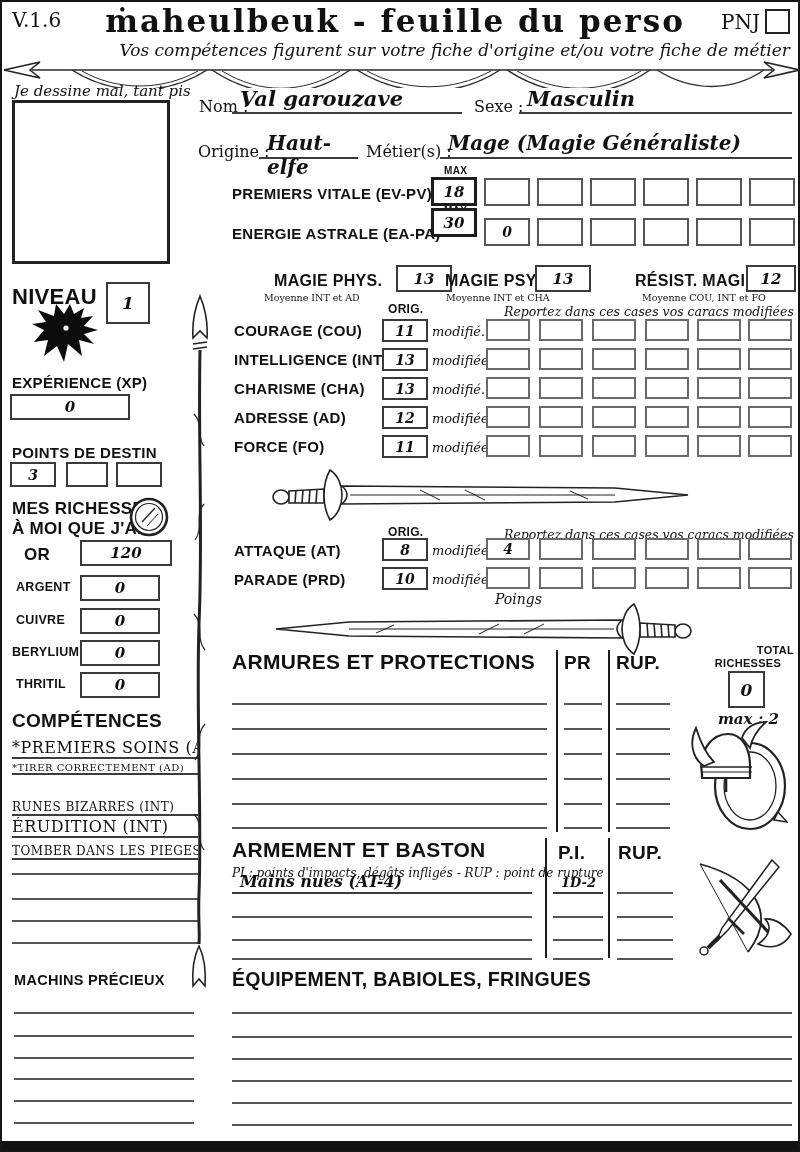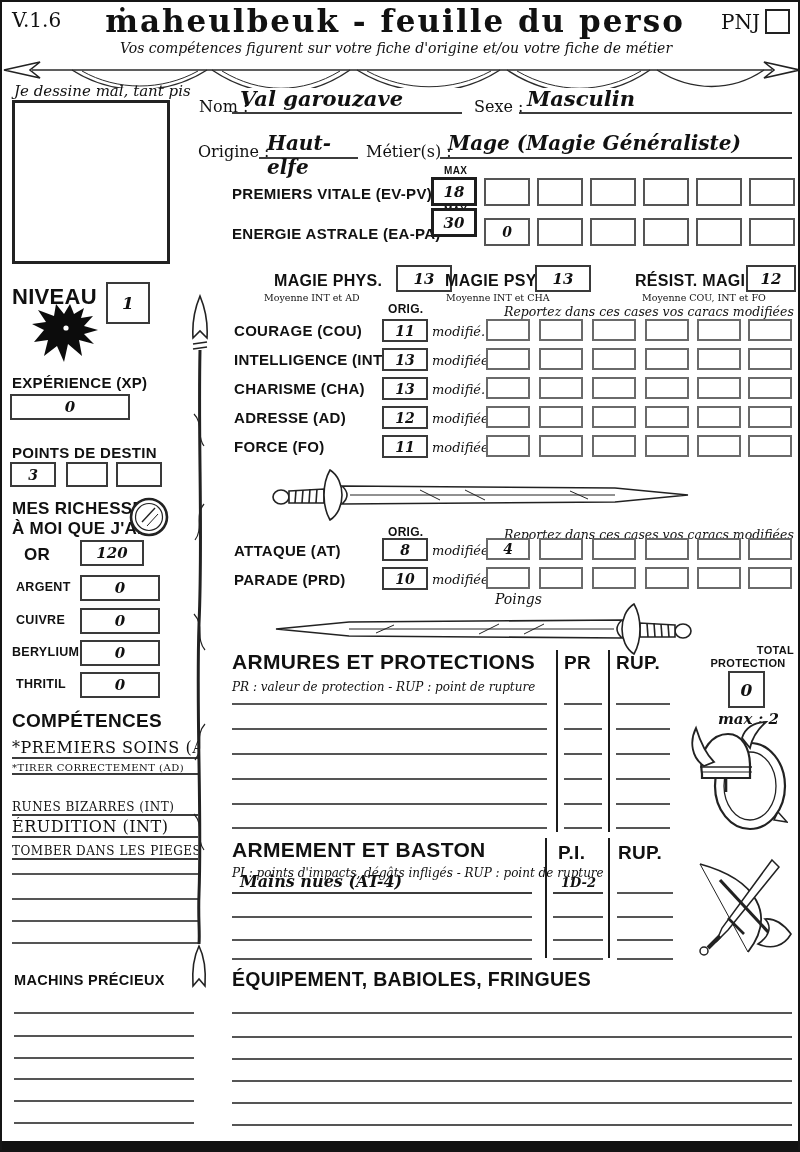--- a/index.html
+++ b/index.html
@@ -27,21 +27,21 @@
 </style>
 </head>
 <body>
 
 <div class="page">
 
   <div class="abs ser" style="left:10px;top:6px;font-size:20px">V.1.6</div>
   <div class="abs title" style="left:90px;right:100px;top:1px;font-size:31px;text-align:center">ṁaheulbeuk - feuille du perso</div>
   <div class="abs ser" style="right:38px;top:8px;font-size:20px">PNJ</div>
   <div class="abs" style="right:8px;top:7px;width:25px;height:25px;border:2px solid #222;background:#fff"></div>
-  <div class="abs cal" style="left:0;right:8px;top:38px;font-size:14px;text-align:center">Vos compétences figurent sur votre fiche d'origine et/ou votre fiche de métier</div>
+  <div class="abs cal" style="left:0;right:8px;top:38px;font-size:17px;text-align:right">Vos compétences figurent sur votre fiche d'origine et/ou votre fiche de métier</div>
 
   <svg class="abs" style="left:0;top:52px" width="800" height="34" viewBox="0 0 800 34">
     <g stroke="#2a2a2a" fill="none" stroke-width="1.4">
       <line x1="30" y1="16" x2="770" y2="16"></line>
       <path d="M70,16 C110,42 165,42 205,16"></path>
       <path d="M80,17 C115,37 160,37 196,17" stroke-width="1"></path>
       <path d="M210,16 C255,46 305,46 348,16"></path>
       <path d="M220,17 C258,40 300,40 338,17" stroke-width="1"></path>
       <path d="M355,16 C400,44 455,44 498,16"></path>
       <path d="M365,17 C404,38 450,38 489,17" stroke-width="1"></path>
@@ -203,28 +203,27 @@
       <path d="M60,4 C52,18 52,40 60,54 C76,44 76,14 60,4 Z"></path>
       <path d="M72,20 L345,22 L418,29 L345,36 L72,38 Q82,29 72,20 Z"></path>
       <line x1="80" y1="29" x2="345" y2="29" stroke-width="1"></line>
       <line x1="150" y1="24" x2="170" y2="34" stroke-width="1"></line>
       <line x1="195" y1="24" x2="215" y2="34" stroke-width="1"></line>
       <line x1="300" y1="25" x2="318" y2="33" stroke-width="1"></line>
     </g>
   </svg>
 
   <div class="abs hd" style="left:230px;top:648px;font-size:21px">ARMURES ET PROTECTIONS</div>
-  <div class="abs cal" style="left:230px;top:678px;font-size:12px">PR : valeur de protection - RUP : point de rupture</div>
   <div class="vline" style="left:554px;top:648px;height:182px"></div>
   <div class="vline" style="left:606px;top:648px;height:182px"></div>
   <div class="abs hd" style="left:562px;top:650px;font-size:19px">PR</div>
   <div class="abs hd" style="left:614px;top:650px;font-size:19px">RUP.</div>
 
   <div class="abs hd" style="left:700px;top:642px;width:92px;text-align:right;font-size:11px">TOTAL</div>
-  <div class="abs hd" style="left:700px;top:655px;width:92px;text-align:center;font-size:11px">PROTECTION</div>
+  <div class="abs hd" style="left:700px;top:655px;width:92px;text-align:center;font-size:11px">RICHESSES</div>
   <div class="box" style="left:726px;top:669px;width:37px;height:37px;font-size:17px">0</div>
   <div class="abs hand" style="left:716px;top:708px;font-size:15px">max : 2</div>
 
   <div class="wline" style="left:230px;top:685px;width:315px;height:18px"></div>
   <div class="wline" style="left:230px;top:710px;width:315px;height:18px"></div>
   <div class="wline" style="left:230px;top:735px;width:315px;height:18px"></div>
   <div class="wline" style="left:230px;top:760px;width:315px;height:18px"></div>
   <div class="wline" style="left:230px;top:785px;width:315px;height:18px"></div>
   <div class="wline" style="left:230px;top:809px;width:315px;height:18px"></div>
   <div class="wline" style="left:562px;top:685px;width:38px;height:18px"></div>
@@ -317,21 +316,21 @@
   <div class="abs hd" style="left:10px;top:517px;font-size:17px">À MOI QUE J'AI</div>
 
   <svg class="abs" style="left:126px;top:494px" width="42" height="42" viewBox="0 0 42 42">
     <circle cx="21" cy="21" r="18" fill="#fff" stroke="#222" stroke-width="2.6"></circle>
     <circle cx="21" cy="21" r="13.5" fill="none" stroke="#222" stroke-width="1.2"></circle>
     <line x1="14" y1="26" x2="27" y2="12" stroke="#222" stroke-width="1.4"></line>
     <line x1="19" y1="30" x2="30" y2="18" stroke="#222" stroke-width="1"></line>
   </svg>
 
   <div class="abs hd" style="left:22px;top:543px;font-size:17px">OR</div>
-  <div class="box" style="left:78px;top:538px;width:64px;height:26px;font-size:15px;border-width:2.5px">120</div>
+  <div class="box" style="left:78px;top:538px;width:92px;height:26px;font-size:15px;border-width:2.5px">120</div>
   <div class="abs hd" style="left:14px;top:578px;font-size:12.5px">ARGENT</div>
   <div class="box" style="left:78px;top:573px;width:80px;height:26px;font-size:15px;border-width:2.5px">0</div>
   <div class="abs hd" style="left:14px;top:611px;font-size:12.5px">CUIVRE</div>
   <div class="box" style="left:78px;top:606px;width:80px;height:26px;font-size:15px;border-width:2.5px">0</div>
   <div class="abs hd" style="left:10px;top:643px;font-size:12.5px">BERYLIUM</div>
   <div class="box" style="left:78px;top:638px;width:80px;height:26px;font-size:15px;border-width:2.5px">0</div>
   <div class="abs hd" style="left:14px;top:675px;font-size:12.5px">THRITIL</div>
   <div class="box" style="left:78px;top:670px;width:80px;height:26px;font-size:15px;border-width:2.5px">0</div>
 
   <div class="abs hd" style="left:10px;top:708px;font-size:19px">COMPÉTENCES</div>

